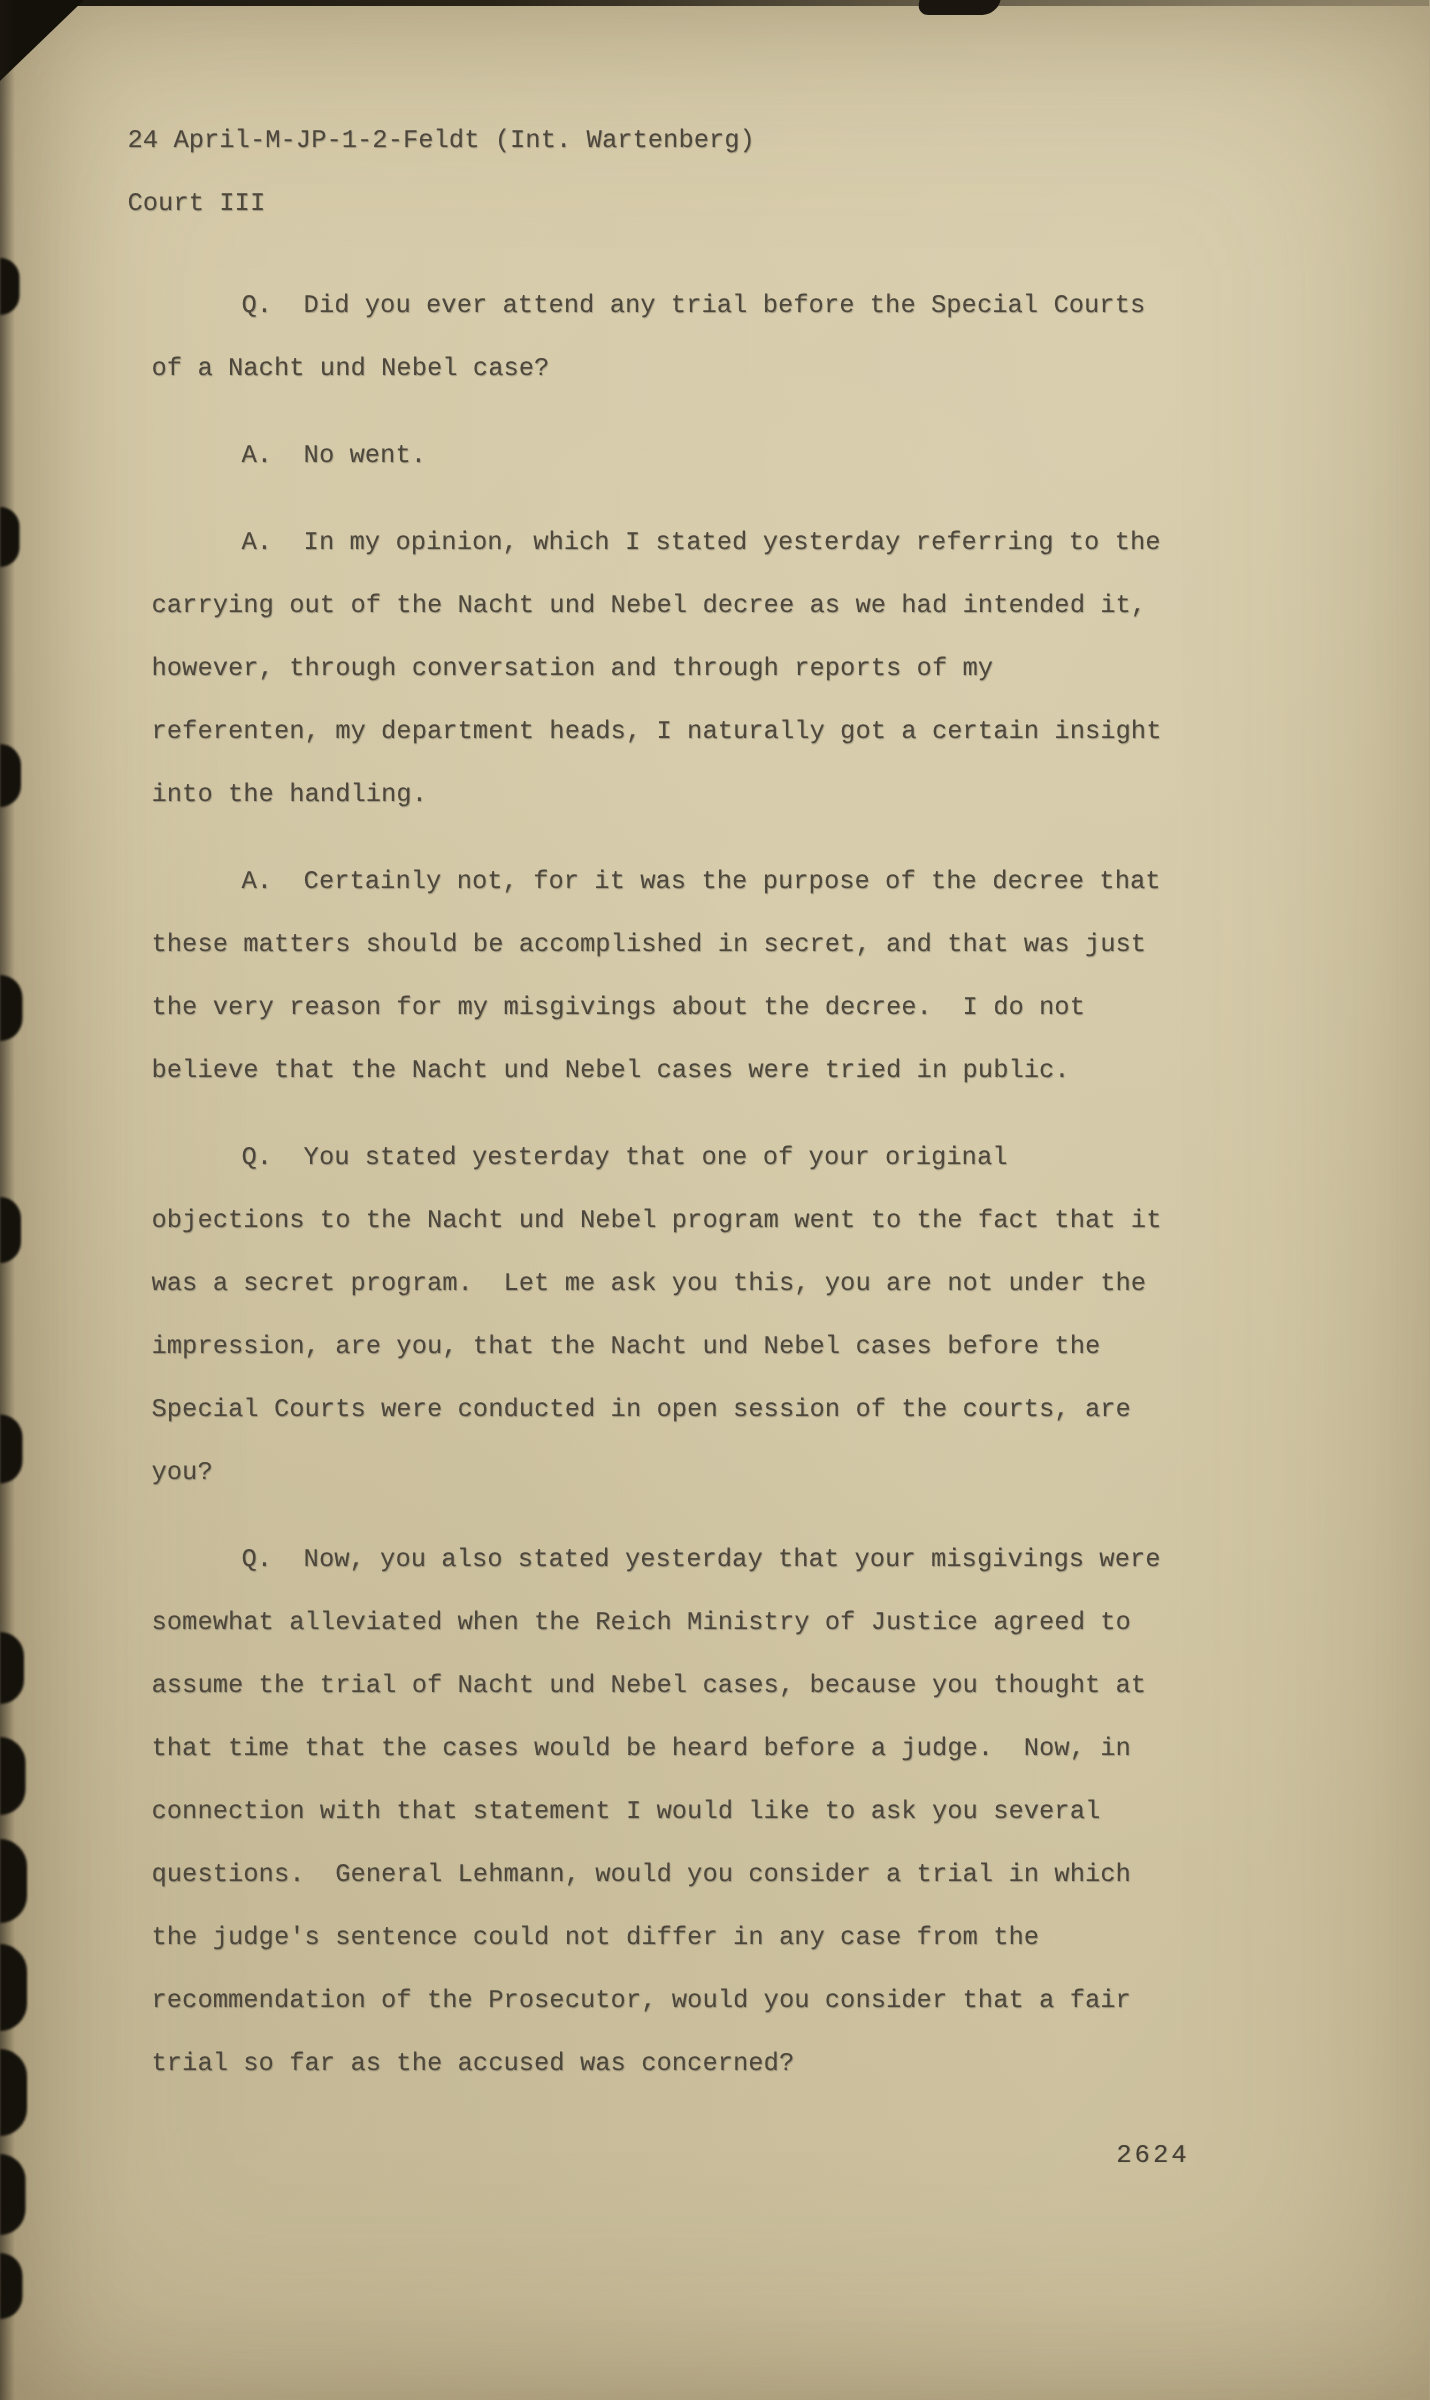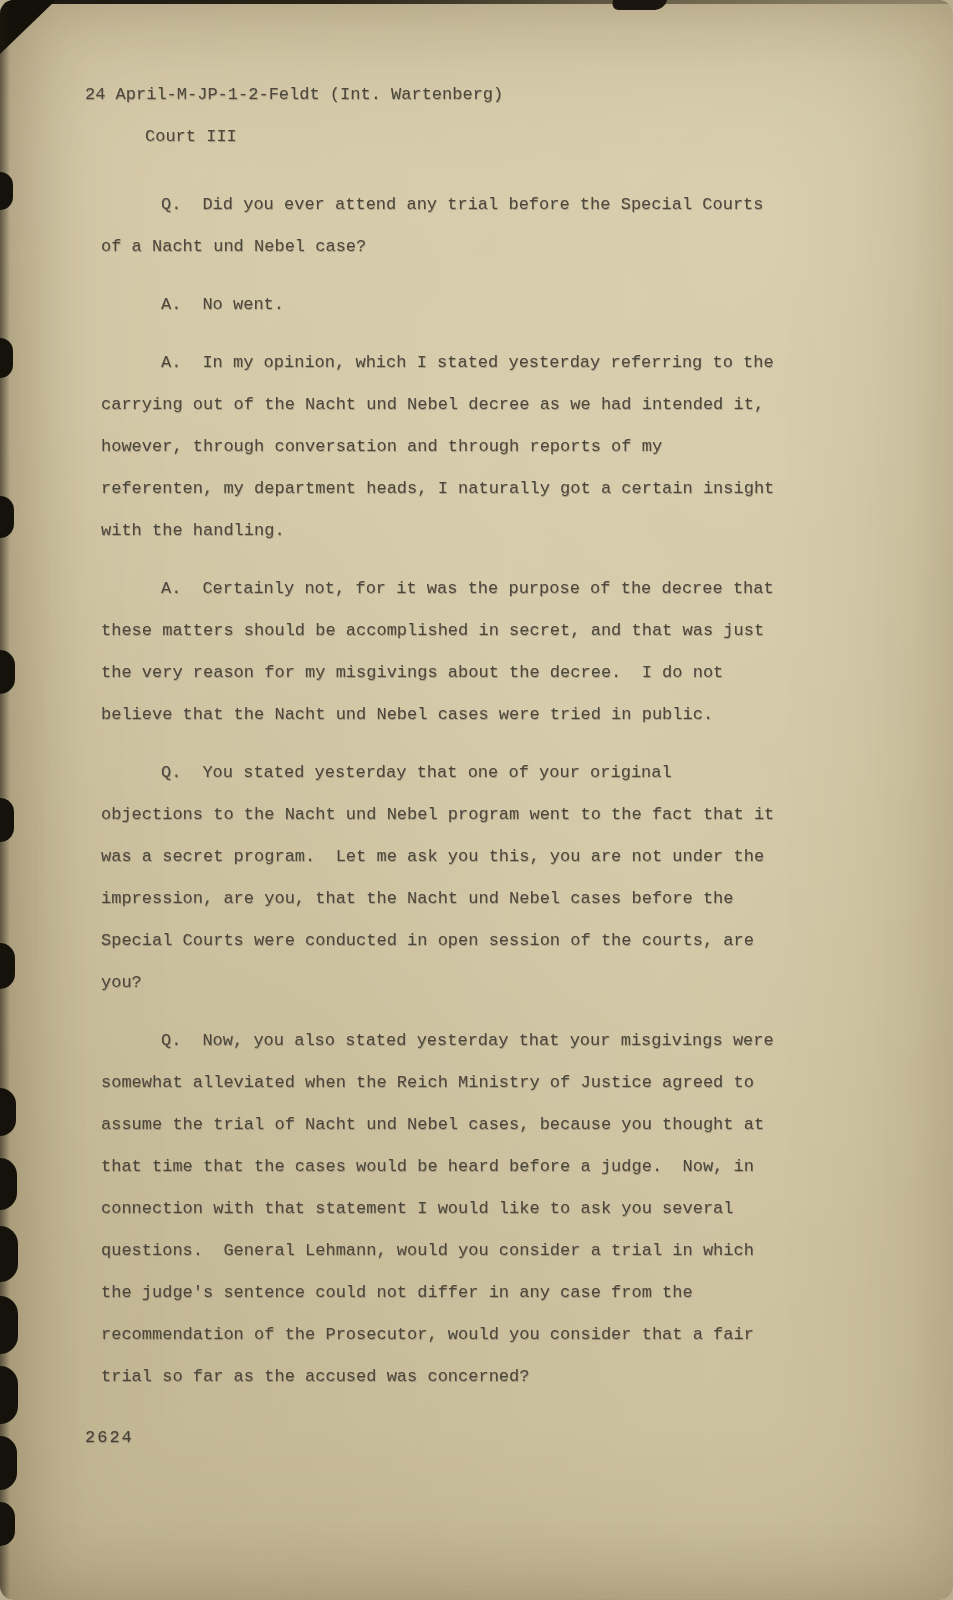--- a/index.html
+++ b/index.html
@@ -16,21 +16,20 @@
     width: 953px;
     height: 1600px;
     overflow: hidden;
     background:
       radial-gradient(ellipse at 78% 15%, rgba(255, 250, 228, 0.14), transparent 55%),
       radial-gradient(ellipse at 15% 85%, rgba(108, 90, 52, 0.12), transparent 50%),
       radial-gradient(ellipse at 55% 55%, rgba(255, 248, 225, 0.06), transparent 60%),
       linear-gradient(133deg, #d7ccab 0%, #d2c7a5 45%, #cabe9b 100%);
     box-shadow: inset 0 0 150px rgba(108, 90, 54, 0.35),
                 inset 25px 0 60px rgba(80, 66, 38, 0.22);
-    border-radius: 14px;
   }
 
   
   .top-edge {
     position: absolute; top: 0; left: 0;
     width: 100%; height: 4px;
     background: linear-gradient(to right, #1b1710 0%, #2a2418 35%, rgba(42,36,24,0.55) 70%, rgba(42,36,24,0.25) 100%);
   }
   .corner-mark {
     position: absolute; top: 0; left: 0;
@@ -67,34 +66,34 @@
   .text-block {
     position: absolute;
     left: 85px;
     top: 74px;
     width: 708px;
     font-size: 17px;
     line-height: 42px;
     opacity: 0.94;
   }
   .header-line { white-space: pre-wrap; }
-  .court-line  { margin-left: 60px; white-space: pre-wrap; }
+  .court-line  { white-space: pre-wrap; }
   .qa-body { margin-top: 26px; }
   p.para {
     margin: 16px;
     text-indent: 60px;
     white-space: pre-wrap;
   }
   .speaker { padding-right: 21px; }
   .page-number {
     position: absolute;
     left: 85px;
     width: 708px;
     top: 1428px;
-    text-align: left;
+    text-align: right;
     font-size: 17px;
     letter-spacing: 2px;
   }
 </style>
 </head>
 <body>
 
 <div class="page">
 
   <div class="top-edge"></div>
@@ -118,21 +117,21 @@
 
   <div class="text-block ink">
     <div class="header-line">24 April-M-JP-1-2-Feldt (Int. Wartenberg)</div>
     <div class="court-line">Court III</div>
     <div class="qa-body">
   <p class="para"><span class="speaker">Q.</span><span class="ptext">Did you ever attend any trial before the Special Courts of a Nacht und Nebel case?</span></p>
 
   <p class="para"><span class="speaker">A.</span><span class="ptext">No went.</span></p>
 
 
-  <p class="para"><span class="speaker">A.</span><span class="ptext">In my opinion, which I stated yesterday referring to the carrying out of the Nacht und Nebel decree as we had intended it, however, through conversation and through reports of my referenten, my department heads, I naturally got a certain insight with the handling.</span></p>
+  <p class="para"><span class="speaker">A.</span><span class="ptext">In my opinion, which I stated yesterday referring to the carrying out of the Nacht und Nebel decree as we had intended it, however, through conversation and through reports of my referenten, my department heads, I naturally got a certain insight into the handling.</span></p>
 
   <p class="para"><span class="speaker">A.</span><span class="ptext">Certainly not, for it was the purpose of the decree that these matters should be accomplished in secret, and that was just the very reason for my misgivings about the decree.  I do not believe that the Nacht und Nebel cases were tried in public.</span></p>
 
   <p class="para"><span class="speaker">Q.</span><span class="ptext">You stated yesterday that one of your original objections to the Nacht und Nebel program went to the fact that it was a secret program.  Let me ask you this, you are not under the impression, are you, that the Nacht und Nebel cases before the Special Courts were conducted in open session of the courts, are you?</span></p>
 
   <p class="para"><span class="speaker">Q.</span><span class="ptext">Now, you also stated yesterday that your misgivings were somewhat alleviated when the Reich Ministry of Justice agreed to assume the trial of Nacht und Nebel cases, because you thought at that time that the cases would be heard before a judge.  Now, in connection with that statement I would like to ask you several questions.  General Lehmann, would you consider a trial in which the judge's sentence could not differ in any case from the recommendation of the Prosecutor, would you consider that a fair trial so far as the accused was concerned?</span></p>
 
 </div>
   </div>
 

